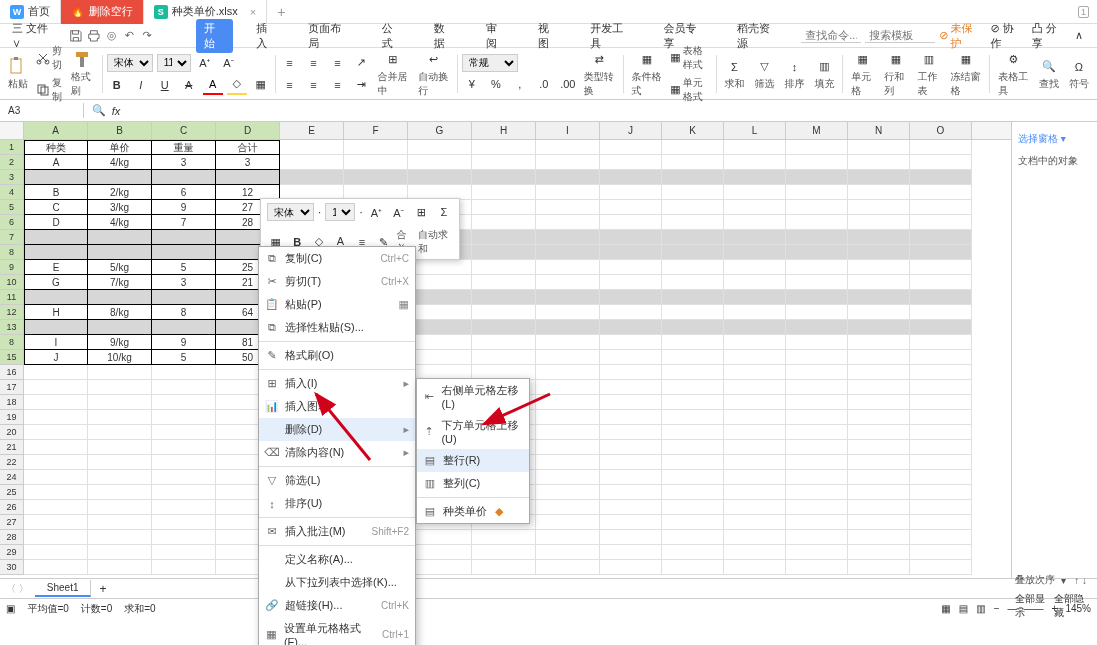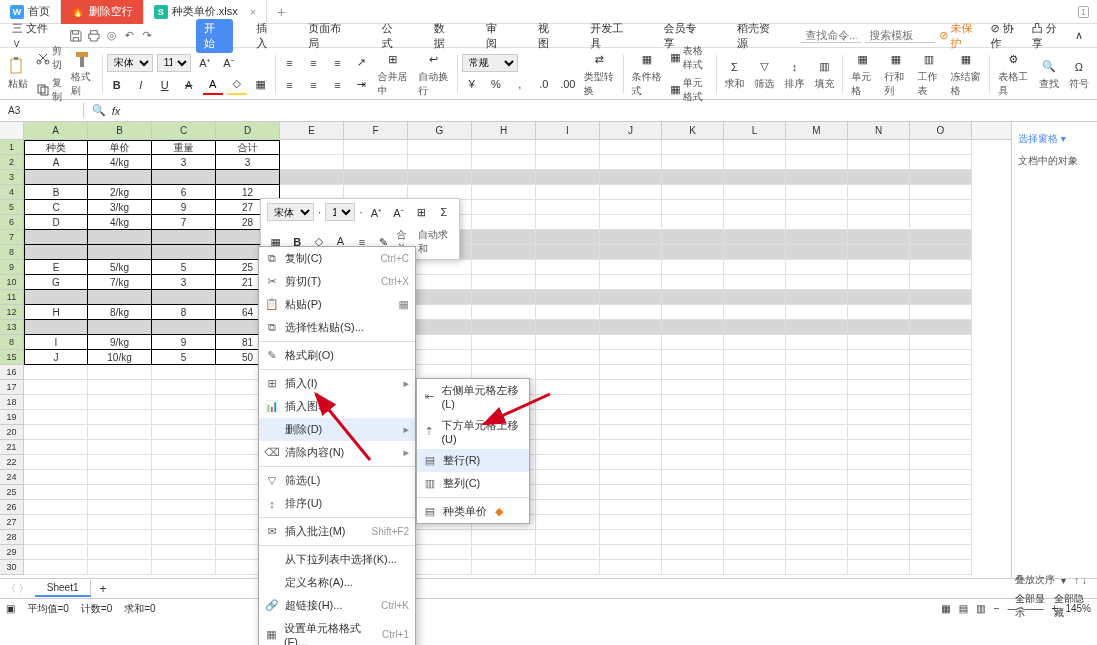--- a/index.html
+++ b/index.html
@@ -948,25 +948,25 @@
     </div>
   <div class="ctx-sep"></div>
   <div class="ctx-item">
       <span class="ctx-icon">✉</span>
       <span>插入批注(M)</span>
       <span class="hotkey">Shift+F2</span>
     </div>
   <div class="ctx-sep"></div>
   <div class="ctx-item">
       <span class="ctx-icon"></span>
+      <span>定义名称(A)...</span>
+    </div>
+  <div class="ctx-item">
+      <span class="ctx-icon"></span>
       <span>从下拉列表中选择(K)...</span>
-    </div>
-  <div class="ctx-item">
-      <span class="ctx-icon"></span>
-      <span>定义名称(A)...</span>
     </div>
   <div class="ctx-item">
       <span class="ctx-icon">🔗</span>
       <span>超链接(H)...</span>
       <span class="hotkey">Ctrl+K</span>
     </div>
   <div class="ctx-item">
       <span class="ctx-icon">▦</span>
       <span>设置单元格格式(F)...</span>
       <span class="hotkey">Ctrl+1</span>

